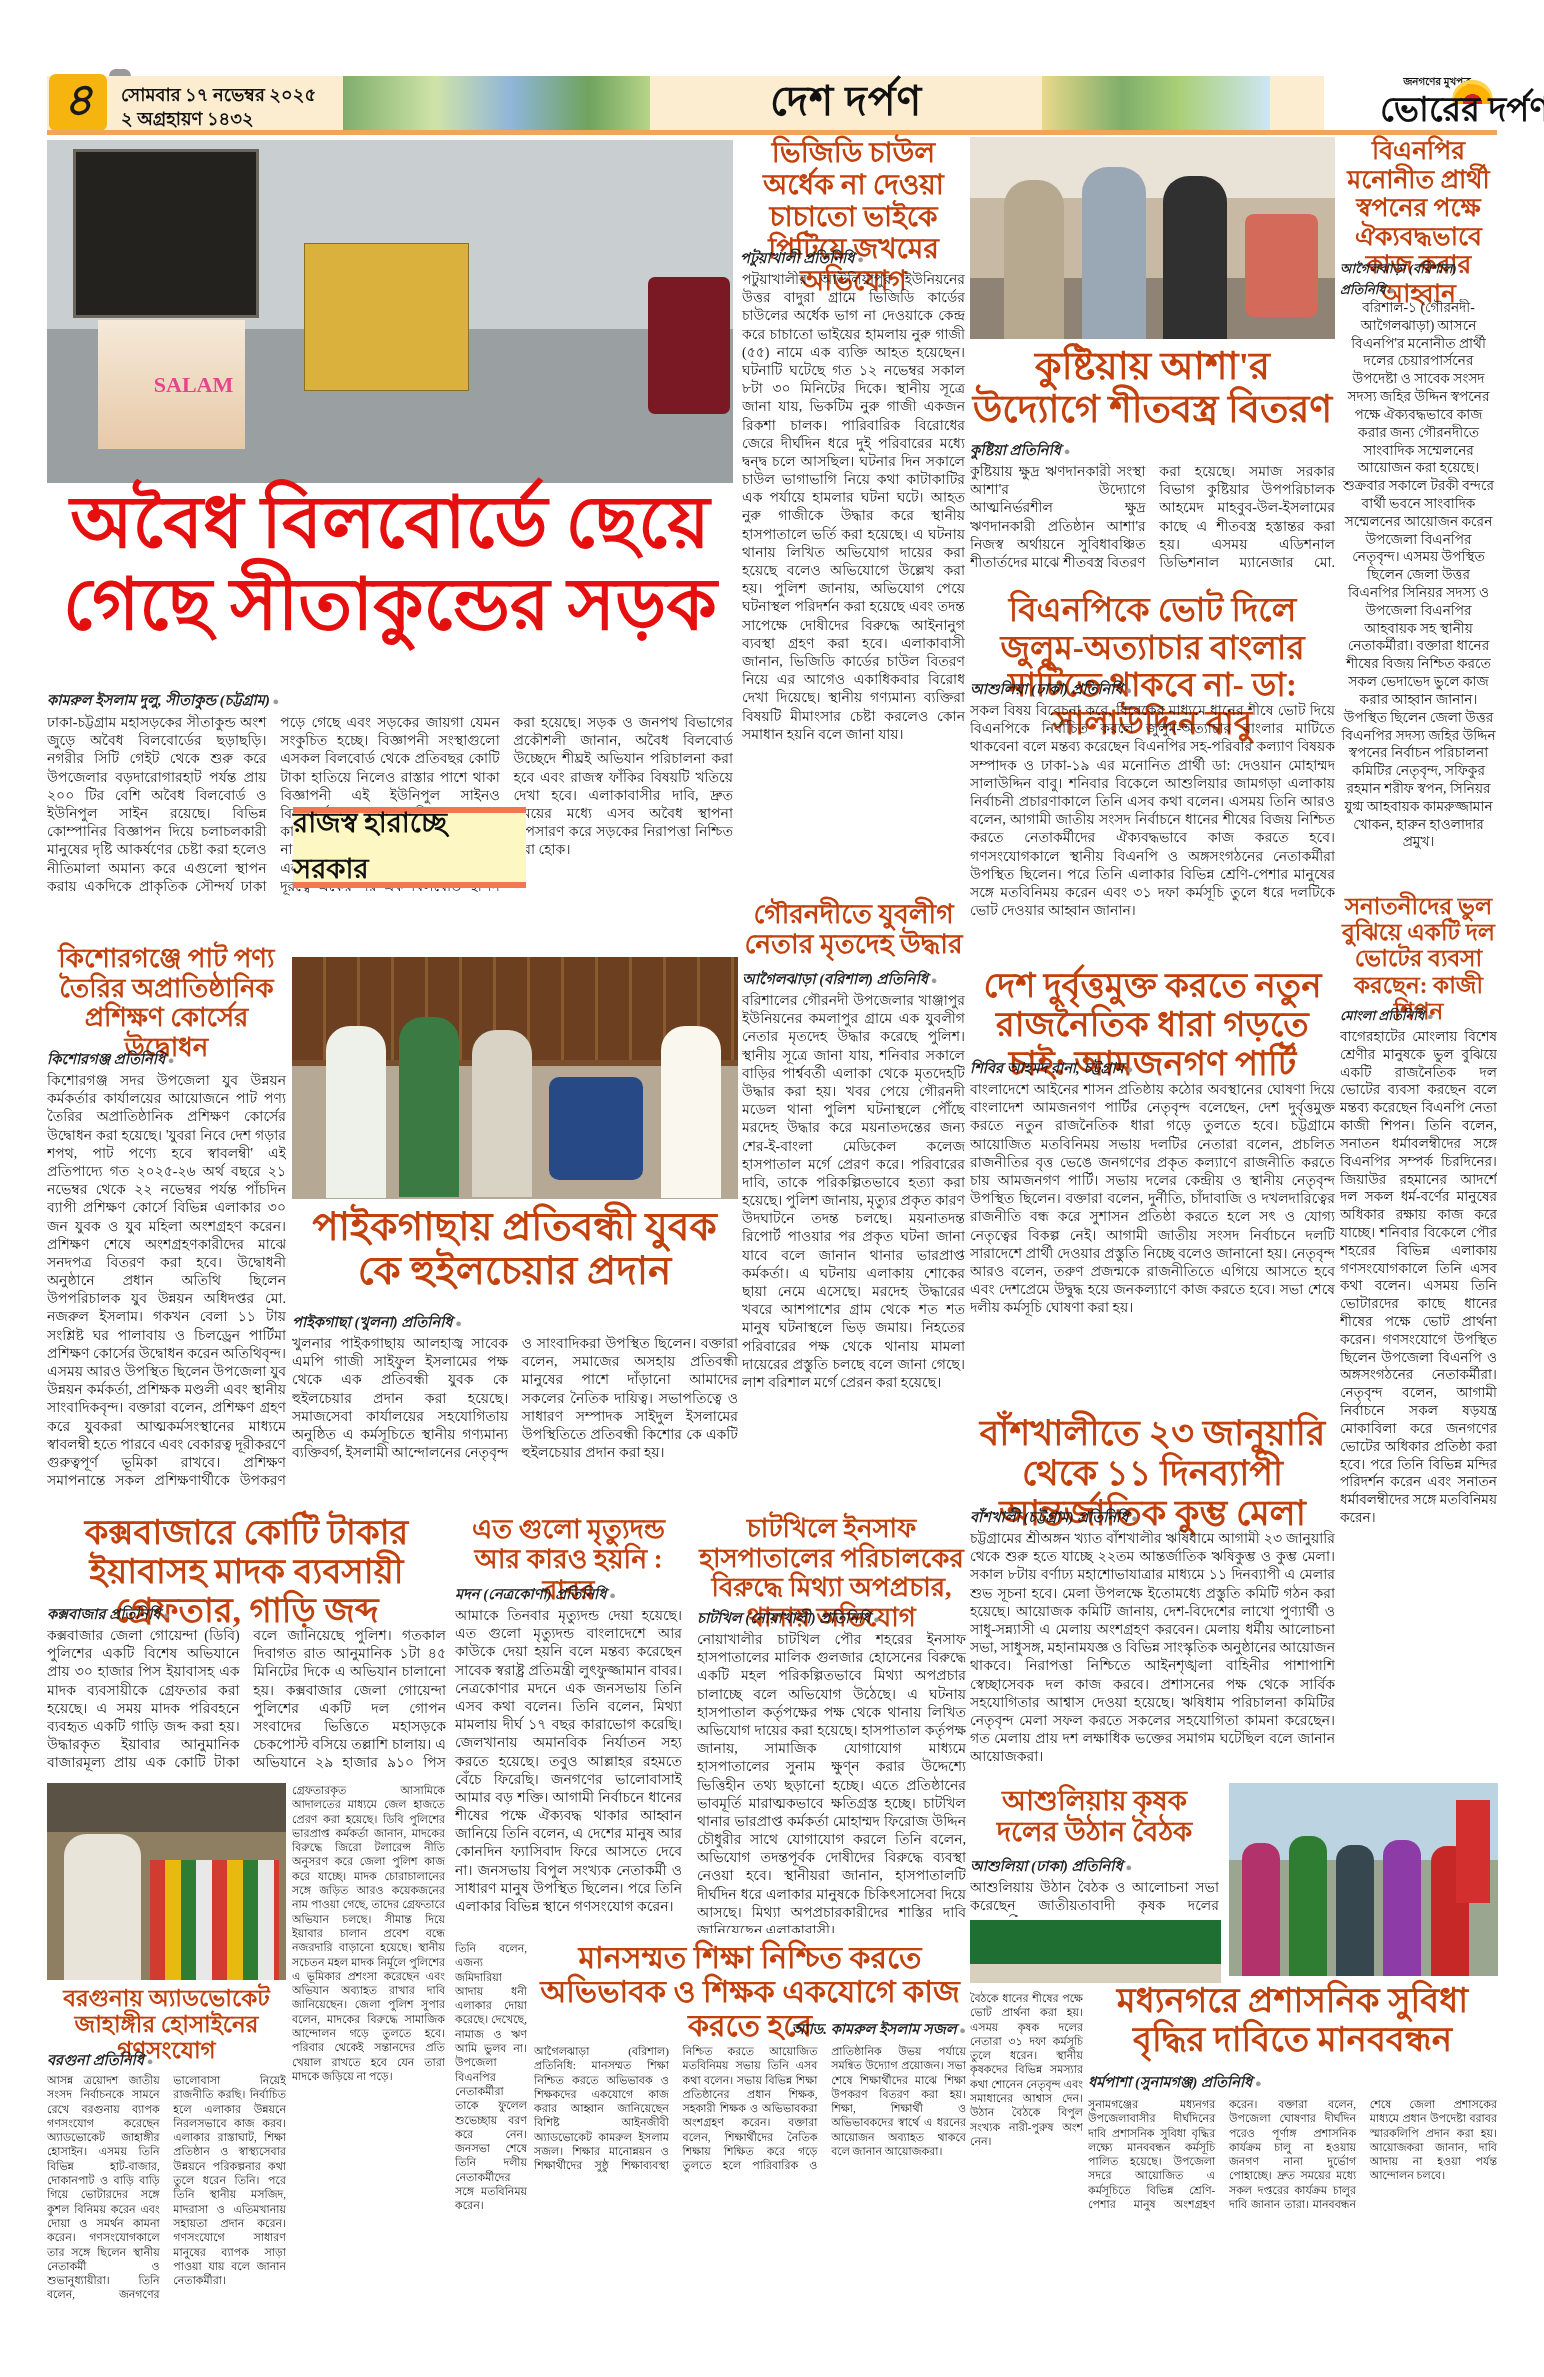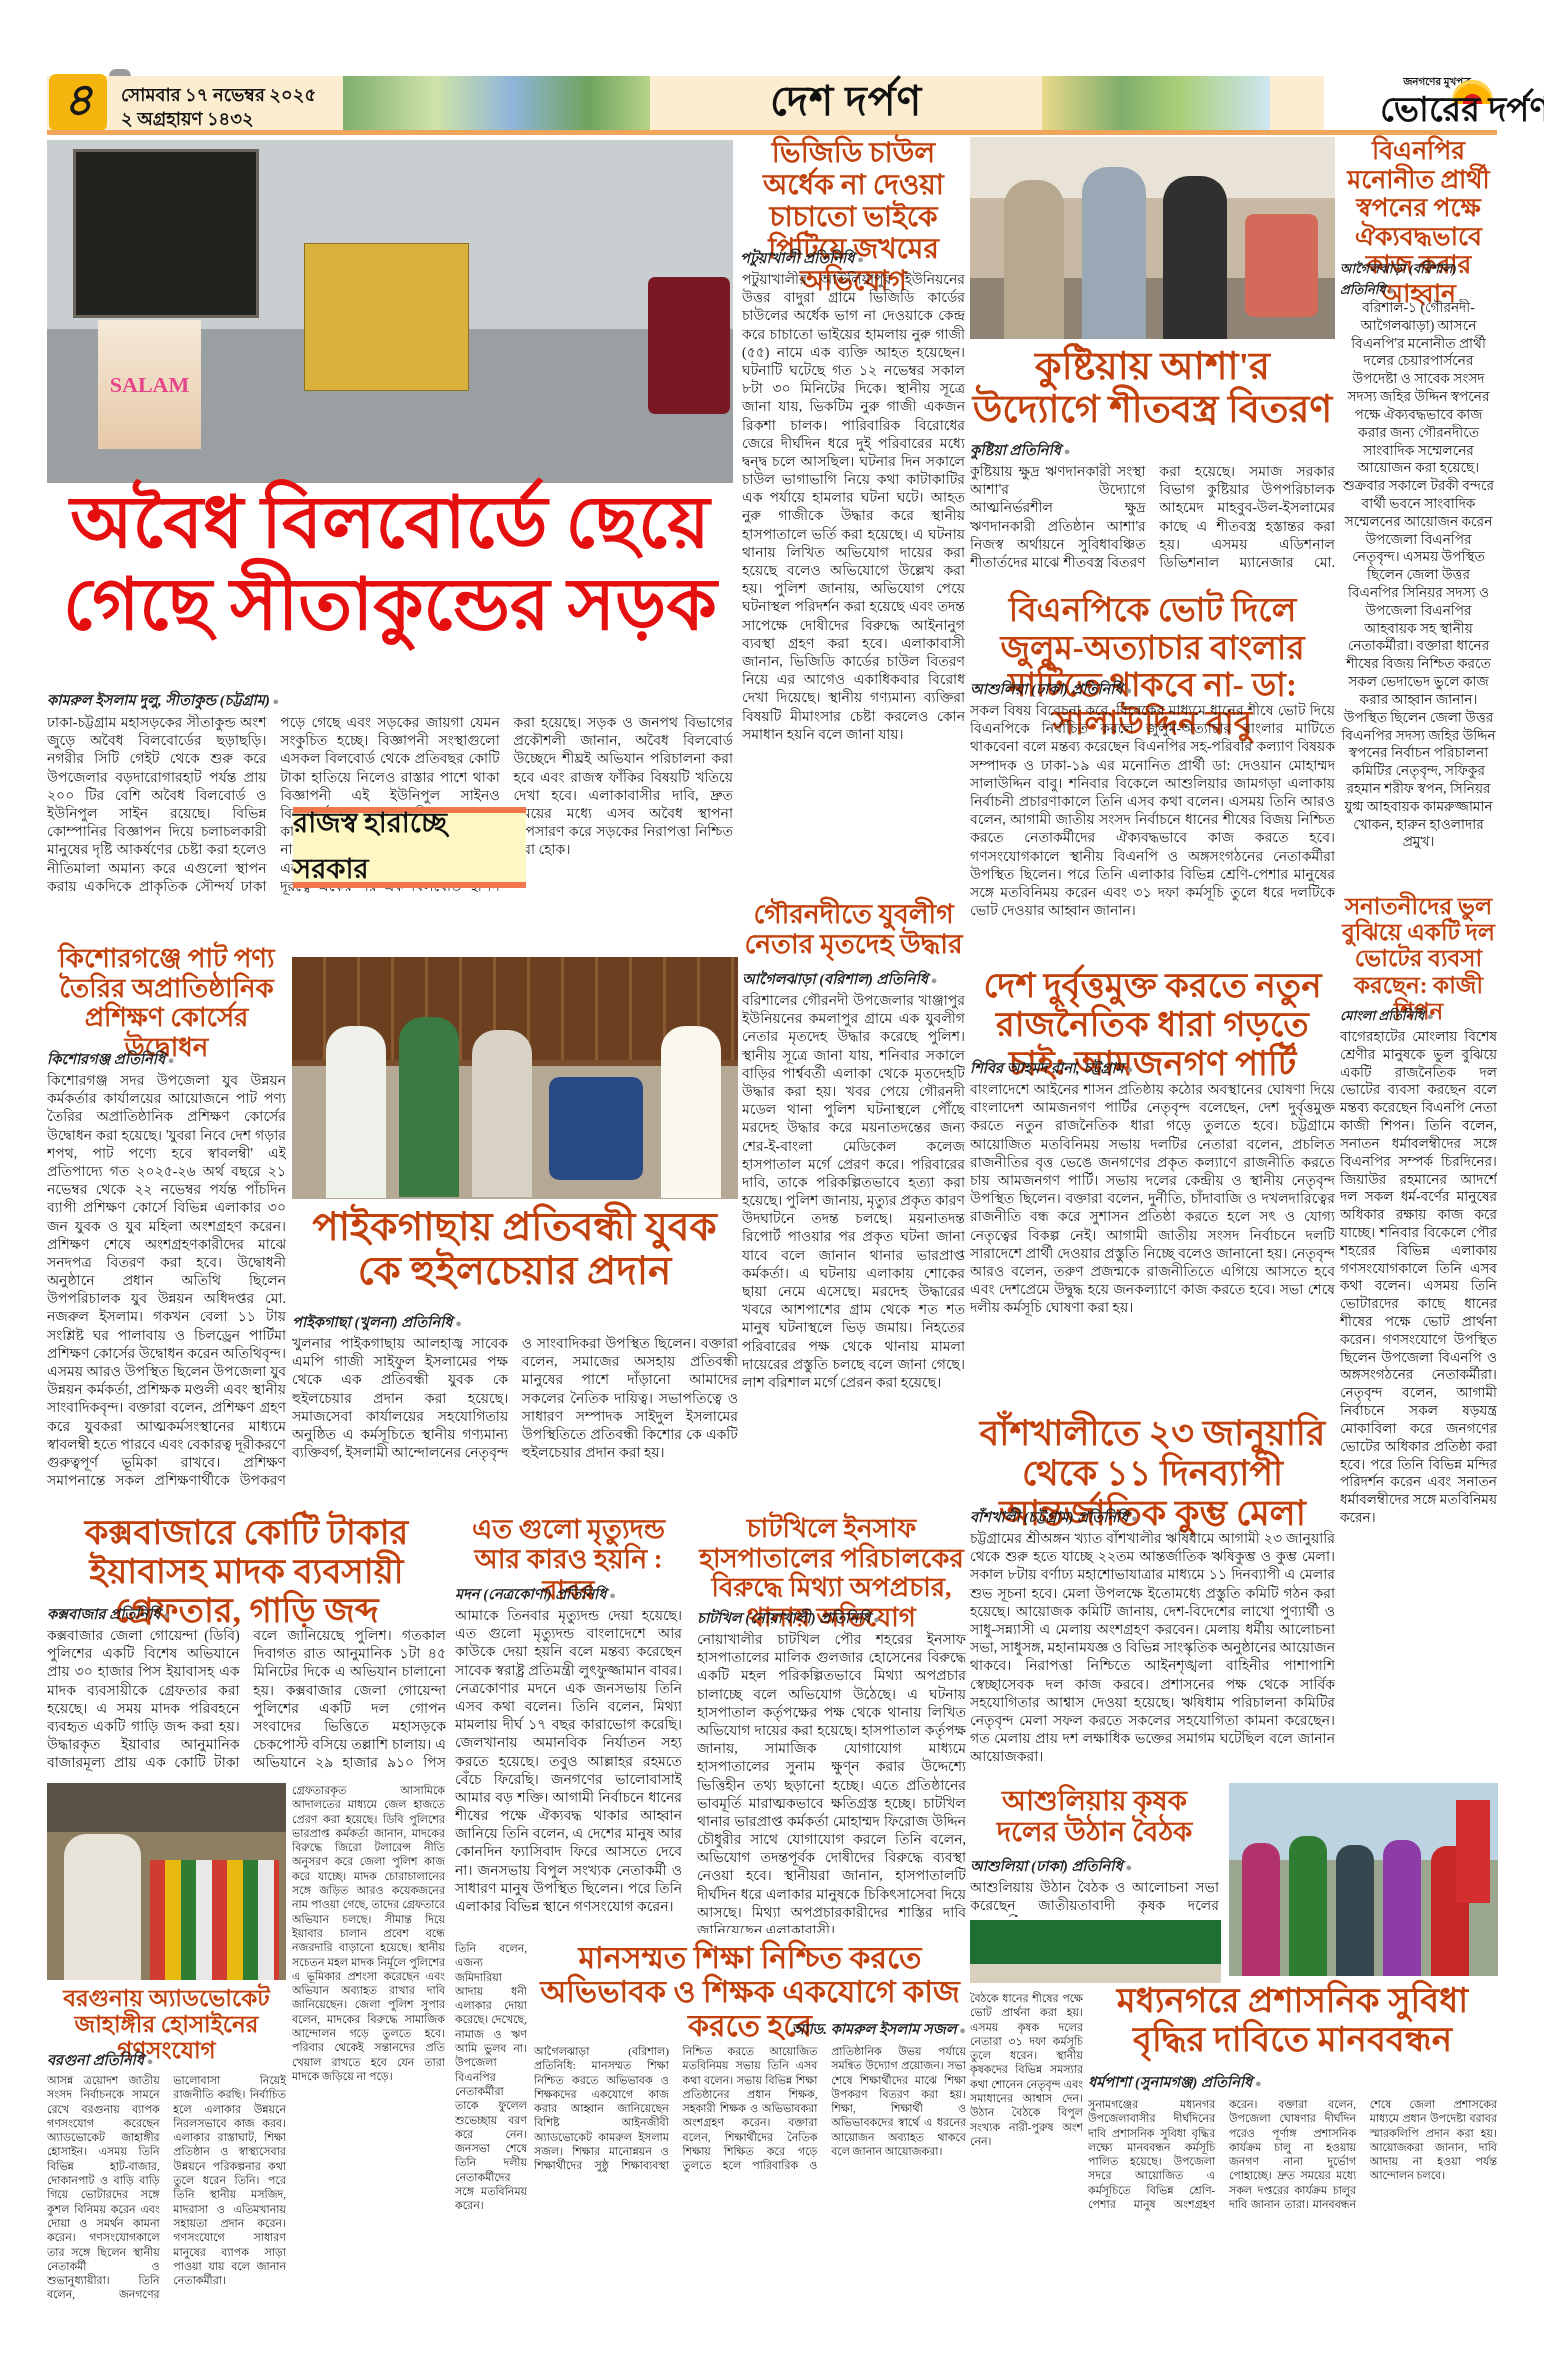--- a/index.html
+++ b/index.html
@@ -49,21 +49,21 @@
 <div class="abs photo" style="left:1042px;top:76px;width:228px;height:55px;background:linear-gradient(90deg,#e8d98a,#7fae6b 35%,#a9cf77 60%,#cde6f2);"></div>
 <div class="abs" style="left:1324px;top:74px;width:226px;height:57px;background:#ffffff;">
   <div class="tagline">জনগণের মুখপত্র</div>
   <div class="abs sun" style="left:129px;top:10.3px;"></div>
   <div class="brand" style="position:relative;z-index:2;margin-top:1.7px;">ভোরের দর্পণ</div>
 </div>
 <div class="abs rule" style="left:47px;top:130px;width:1450px;height:5.1px;"></div>
 
 <div class="abs photo" style="left:47px;top:140px;width:686px;height:343px;background:linear-gradient(180deg,#c9ced0 0 55%,#9aa0a2 55% 100%);">
   <div class="abs" style="left:26px;top:8.6px;width:180px;height:163px;background:#23221f;border:3.4px solid #6b655c;"></div>
-  <div class="abs" style="left:51px;top:180px;width:103px;height:129px;background:linear-gradient(180deg,#f5e9d8,#e7c9a8);display:flex;align-items:center;justify-content:center;color:#e5458a;font-weight:bold;font-size:22px;">
+  <div class="abs" style="left:51px;top:180px;width:103px;height:129px;background:linear-gradient(180deg,#f5e9d8,#e7c9a8);display:flex;align-items:center;justify-content:center;color:#e5458a;font-weight:bold;font-size:22px;padding-left:44px;">
       <span>SALAM</span>
     </div>
   <div class="abs" style="left:257px;top:103px;width:163px;height:146px;background:#d9b13c;border:1.7px solid #8a7120;"></div>
   <div class="abs" style="left:601px;top:137px;width:82px;height:137px;background:#7a1824;border-radius:6.9px;"></div>
 </div>
 <div class="abs headline red-head" style="left:47px;top:482px;width:686px;height:189px;font-size:72px;">অবৈধ বিলবোর্ডে ছেয়ে গেছে সীতাকুন্ডের সড়ক</div>
 <div class="abs byline" style="left:47px;top:689px;width:686px;">কামরুল ইসলাম দুলু, সীতাকুন্ড (চট্টগ্রাম)</div>
 <div class="abs body-text cols-3" style="left:47px;top:714px;width:686px;height:202px;">ঢাকা-চট্টগ্রাম মহাসড়কের সীতাকুন্ড অংশ জুড়ে অবৈধ বিলবোর্ডের ছড়াছড়ি। নগরীর সিটি গেইট থেকে শুরু করে উপজেলার বড়দারোগারহাট পর্যন্ত প্রায় ২০০ টির বেশি অবৈধ বিলবোর্ড ও ইউনিপুল সাইন রয়েছে। বিভিন্ন কোম্পানির বিজ্ঞাপন দিয়ে চলাচলকারী মানুষের দৃষ্টি আকর্ষণের চেষ্টা করা হলেও নীতিমালা অমান্য করে এগুলো স্থাপন করায় একদিকে প্রাকৃতিক সৌন্দর্য ঢাকা পড়ে গেছে এবং সড়কের জায়গা যেমন সংকুচিত হচ্ছে। বিজ্ঞাপনী সংস্থাগুলো এসকল বিলবোর্ড থেকে প্রতিবছর কোটি টাকা হাতিয়ে নিলেও রাস্তার পাশে থাকা বিজ্ঞাপনী এই ইউনিপুল সাইনও বিলবোর্ড থেকে সড়ক বিভাগ অজ্ঞাত কারণে কোন অর্থই আদায় করতে পারছে না। জানা যায়, মহাসড়কের চট্টগ্রাম এলাকার বিভিন্ন অংশে প্রায় ৪৫০ গজ দূরত্বে একের পর এক বিলবোর্ড স্থাপন করা হয়েছে। সড়ক ও জনপথ বিভাগের প্রকৌশলী জানান, অবৈধ বিলবোর্ড উচ্ছেদে শীঘ্রই অভিযান পরিচালনা করা হবে এবং রাজস্ব ফাঁকির বিষয়টি খতিয়ে দেখা হবে। এলাকাবাসীর দাবি, দ্রুত সময়ের মধ্যে এসব অবৈধ স্থাপনা অপসারণ করে সড়কের নিরাপত্তা নিশ্চিত করা হোক।</div>
 <div class="abs revbox" style="left:293px;top:759px;width:233px;height:69px;margin-top:48px;">
     <span>রাজস্ব হারাচ্ছে সরকার</span>

